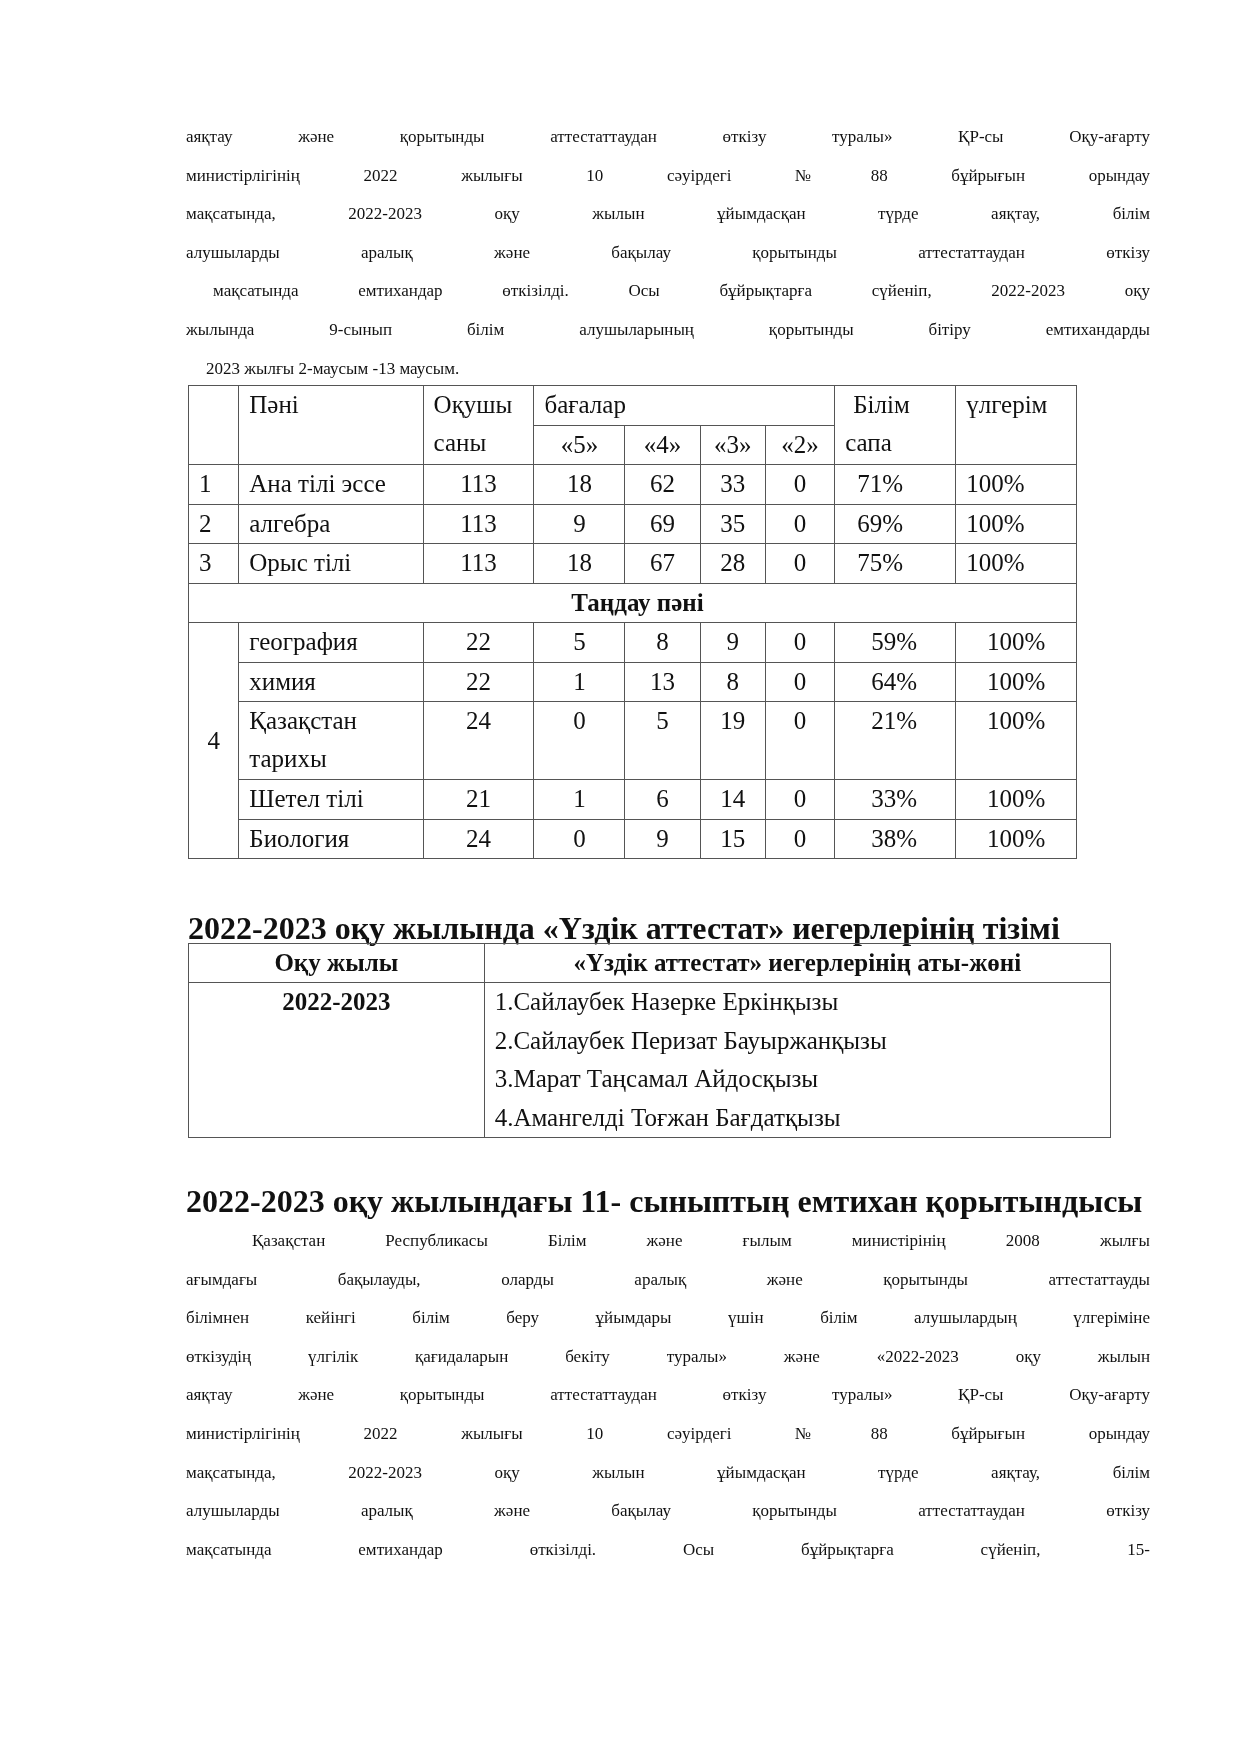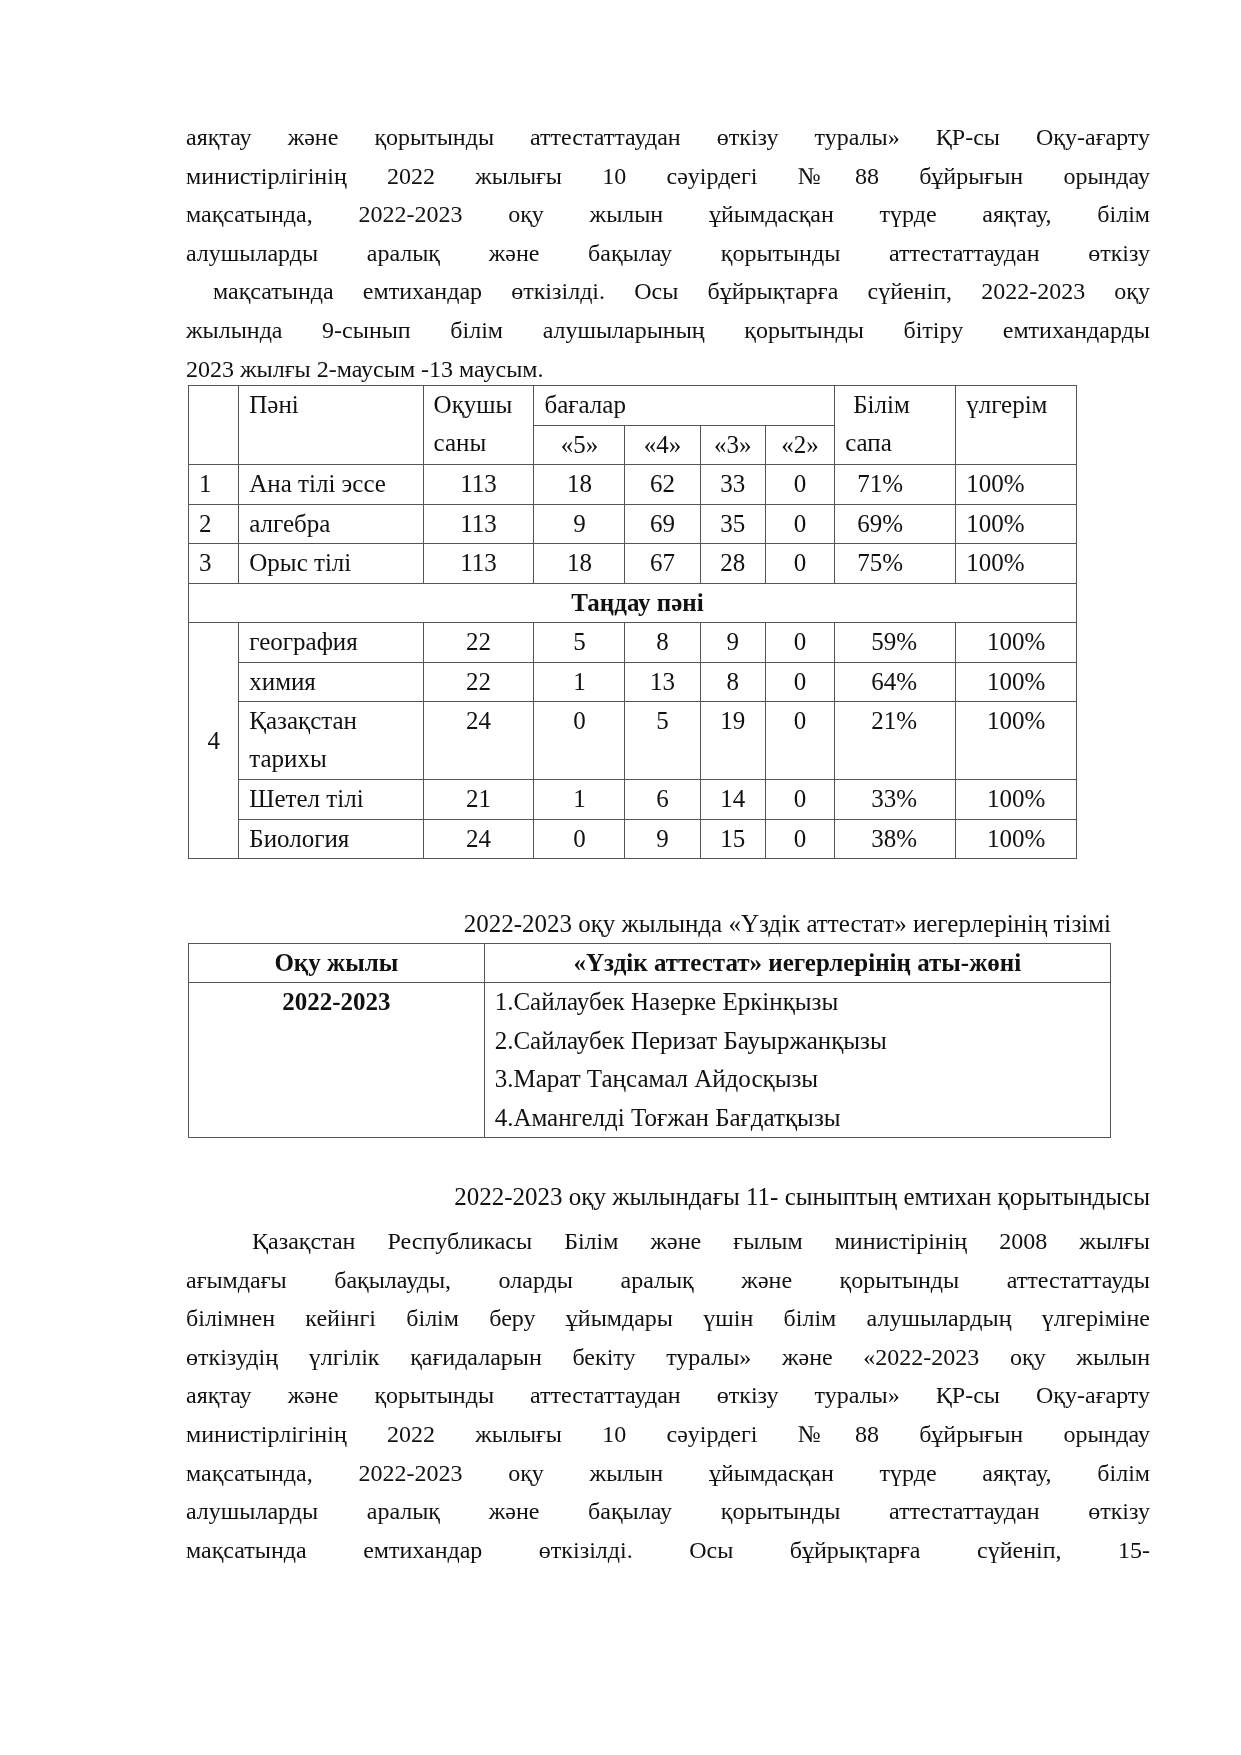--- a/index.html
+++ b/index.html
@@ -1,26 +1,26 @@
 <!DOCTYPE html>
 <html><head>
 <meta charset="utf-8">
 <style>
   html, body { margin: 0; padding: 0; background: #ffffff; }
   body { width: 1241px; height: 1755px; position: relative; overflow: hidden;
          font-family: "Liberation Serif", "DejaVu Serif", serif; color: #111; }
   .page { position: absolute; left: 0; top: 0; width: 1241px; height: 1755px; background: #fff; }
-  .para { position: absolute; left: 186px; width: 964px; font-size: 24px; line-height: 38.6px;
+  .para { position: absolute; left: 186px; width: 964px; font-size: 17px; line-height: 38.6px;
           text-align: justify; text-align-last: auto; }
   .para .line { display: block; text-align: justify; text-align-last: justify; white-space: nowrap; height: 38.6px; }
-  .para .line.last { text-align-last: left; }
+  .para .line.last { text-align-last: left; margin-left: 20px; }
   .para .line.indent { padding-left: 66px; }
   #p1 { top: 118px; }
   #p2 { top: 1222px; }
-  .heading { position: absolute; font-size: 25px; font-weight: normal; text-align: right; white-space: nowrap; }
+  .heading { position: absolute; font-size: 32px; font-weight: bold; text-align: left; white-space: nowrap; }
   #h-honors { top: 910px; left: 188px; width: 923px; }
   #h-11 { top: 1183px; left: 186px; width: 964px; }
 
   table { border-collapse: collapse; position: absolute; font-size: 25px; }
   td { border: 1.5px solid #555; padding: 0 0 0 10px; vertical-align: top; line-height: 38px; }
   #t9 { left: 188px; top: 385px; width: 889px; }
   #t9 td.c { text-align: center; padding: 0; }
   #t9 td.bold { font-weight: bold; text-align: center; }
   #t9 td.mid { vertical-align: middle; text-align: center; padding: 0; }
   #t9 tr { height: 39.5px; }

